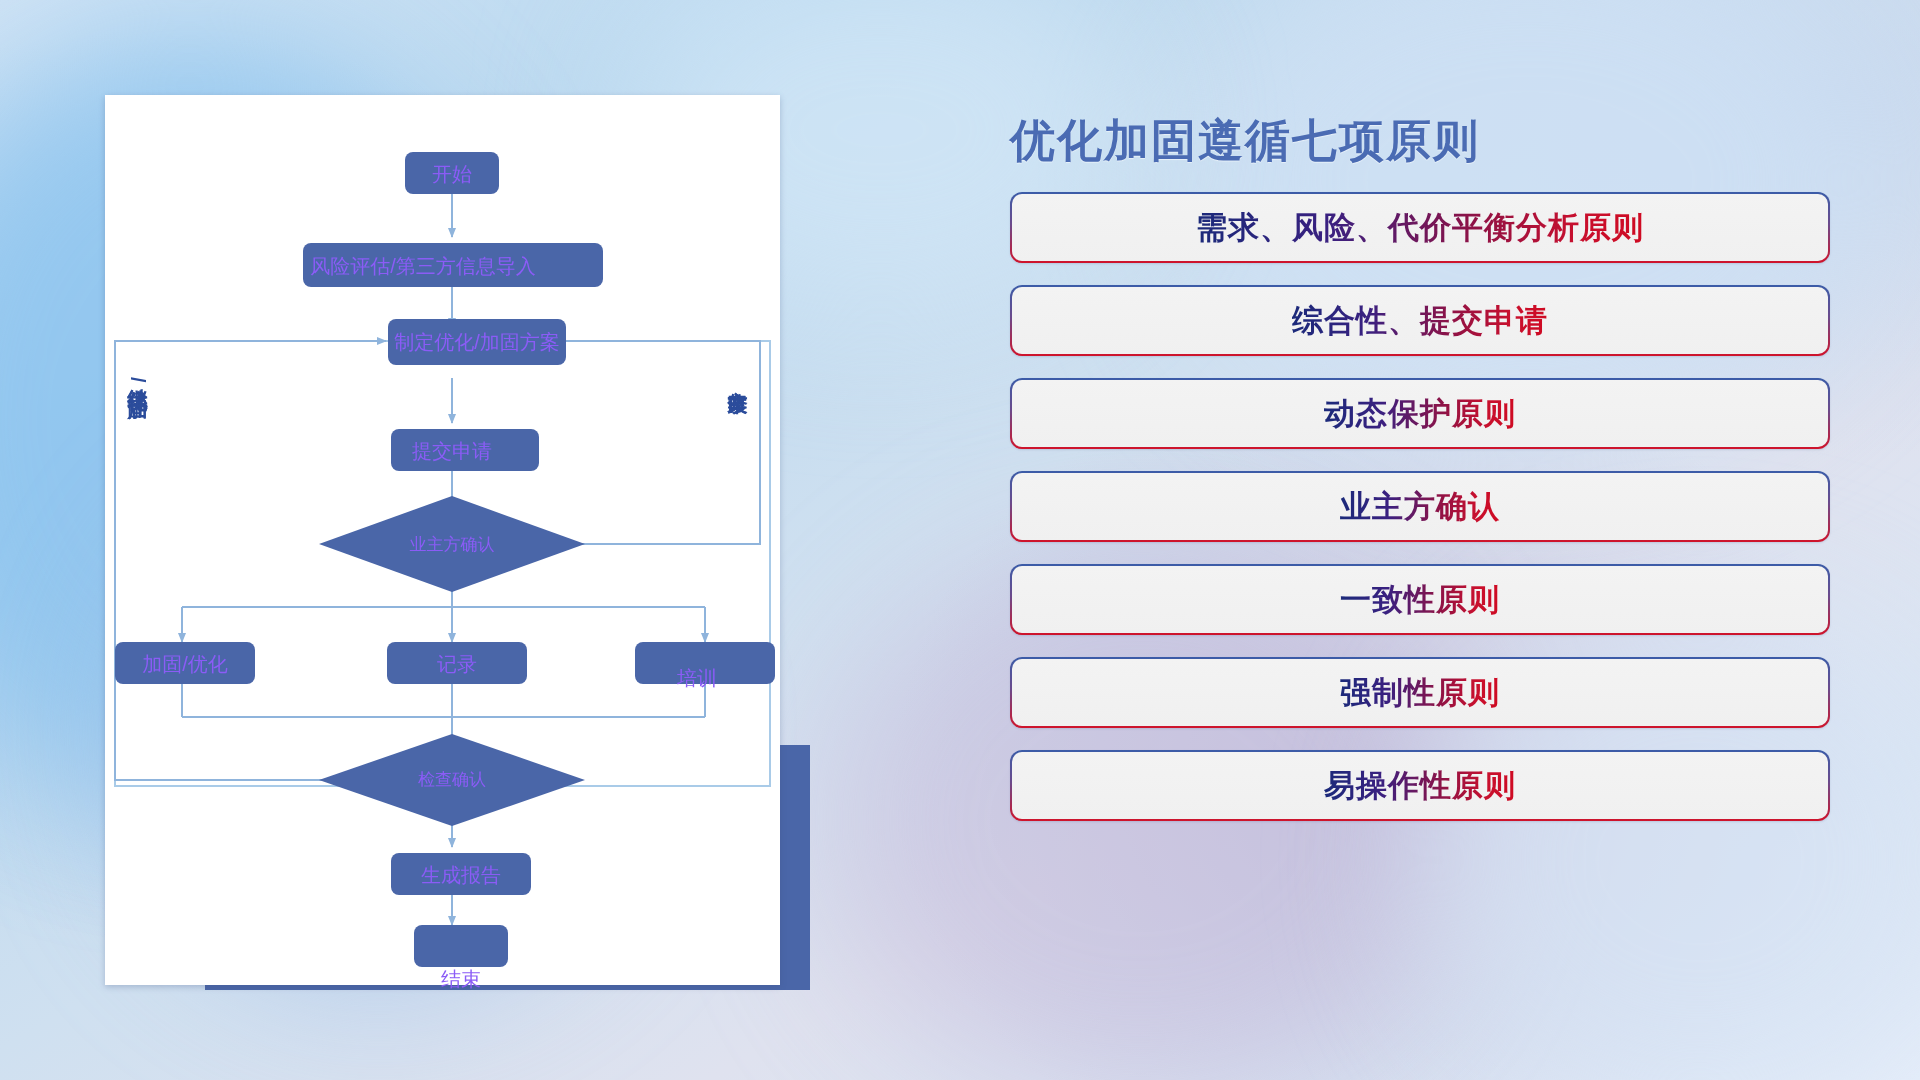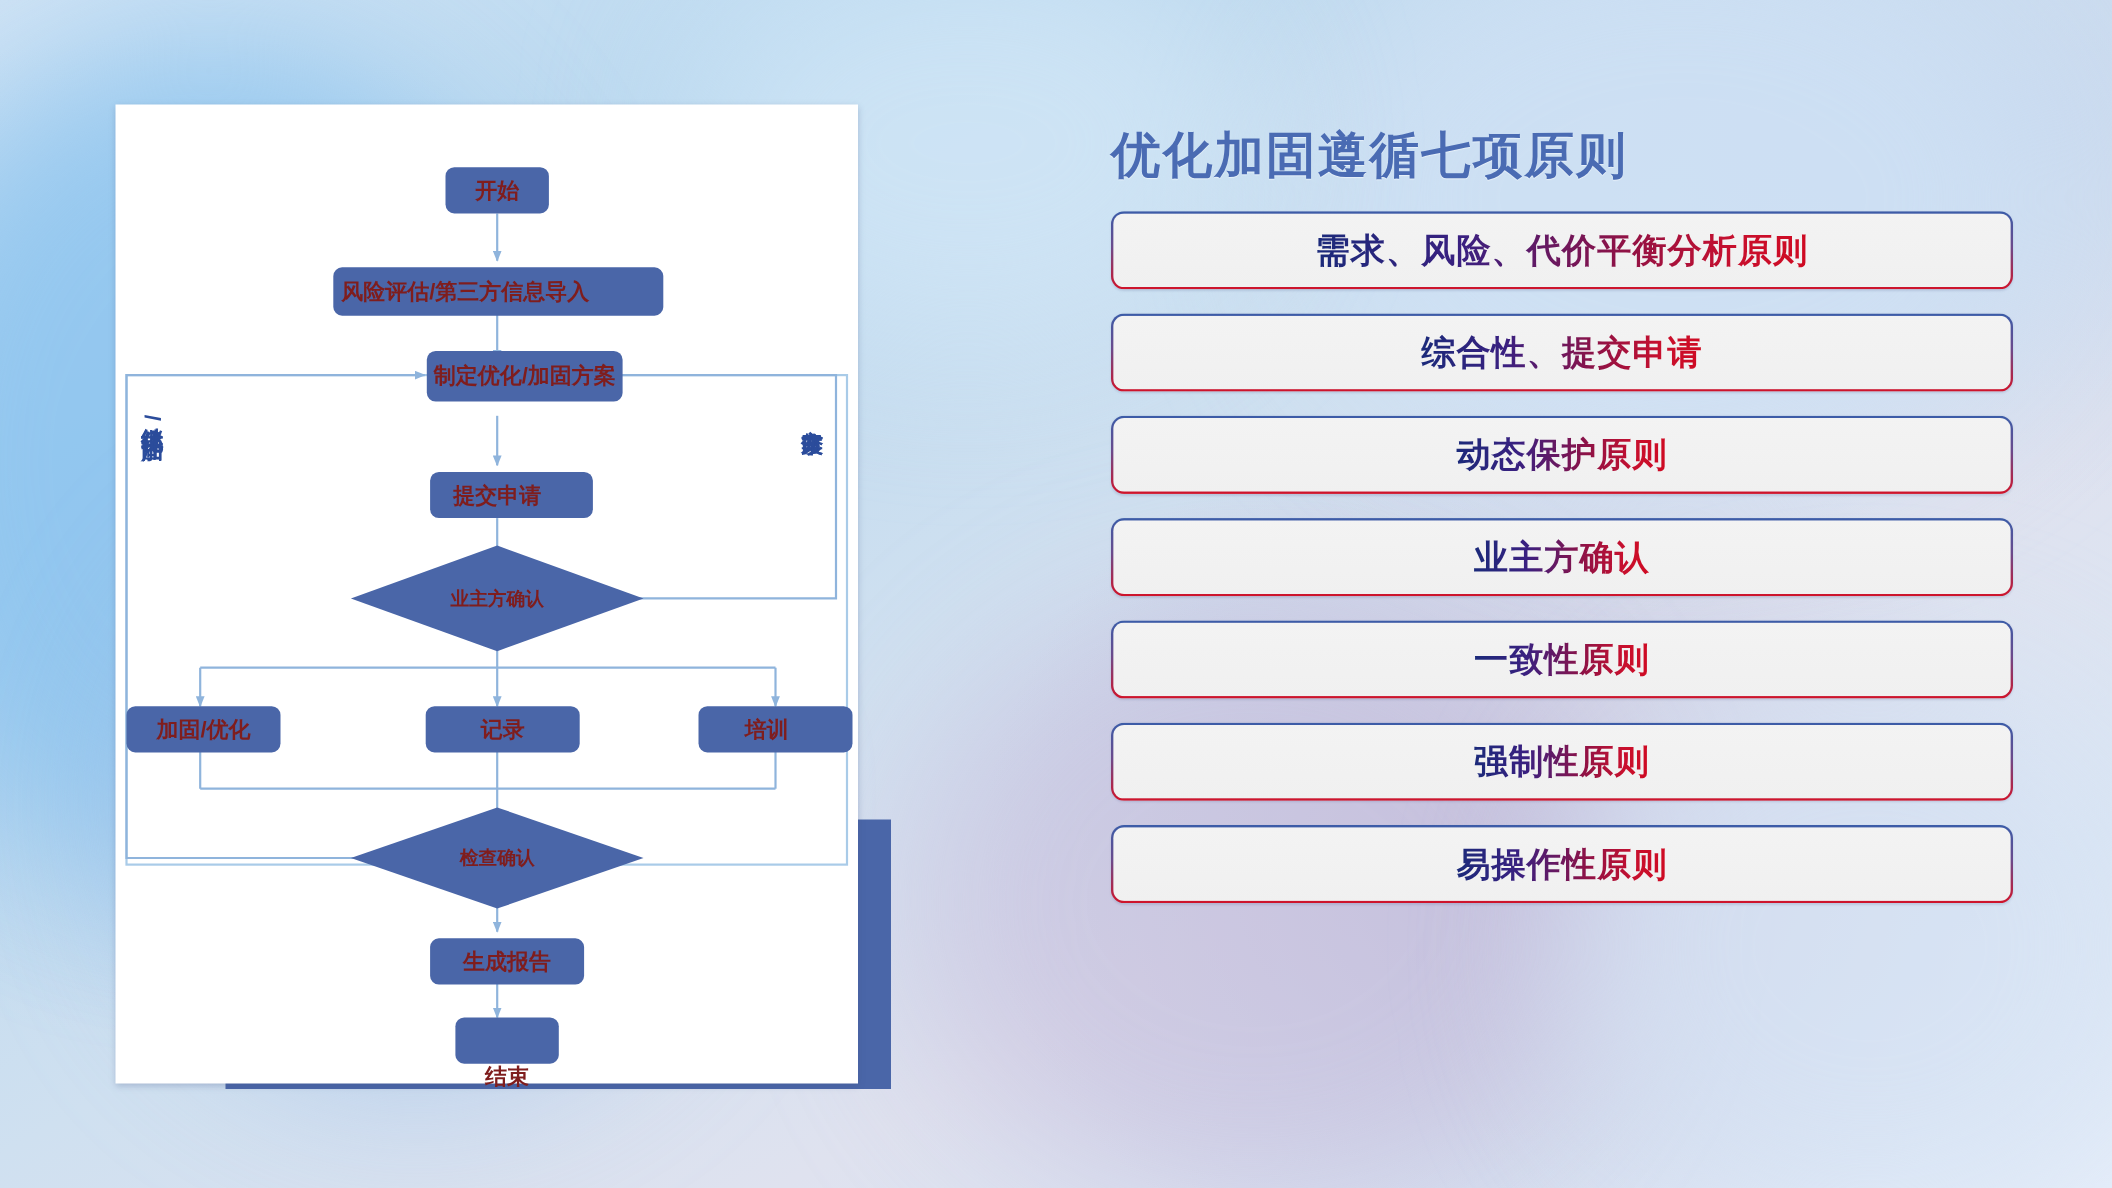--- a/index.html
+++ b/index.html
@@ -45,22 +45,22 @@
     width: 675px; height: 890px;
     background: #ffffff;
     box-shadow: 0 2px 6px rgba(60,80,130,0.28);
   }
 
   
   #flow-svg { position: absolute; left: 0; top: 0; width: 675px; height: 890px; }
 
   .node-label {
     position: absolute;
-    color: #7f1d1d;
-    font-weight: bold;
+    color: #8b5cf6;
+    font-weight: normal;
     text-align: center;
     white-space: nowrap;
     pointer-events: none;
     line-height: 1;
   }
   .loop-label {
     position: absolute;
     color: #2b4c9b;
     font-weight: bold;
     writing-mode: vertical-rl;
@@ -209,21 +209,21 @@
     <div class="node-label" style="left:283px; top:237px; width:178px; font-size:20px;text-align:center;">制定优化/加固方案</div>
 
     <div class="node-label" style="left:286px; top:346px; width:122px; font-size:20px;">提交申请</div>
 
     <div class="node-label" style="left:247px; top:441px; width:200px; font-size:17px;">业主方确认</div>
 
     <div class="node-label" style="left:10px; top:559px; width:140px; font-size:20px;">加固/优化</div>
 
     <div class="node-label" style="left:282px; top:559px; width:140px; font-size:20px;">记录</div>
 
-    <div class="node-label" style="left:530px; top:559px; width:124px; font-size:20px;">培训</div>
+    <div class="node-label" style="left:530px; top:573px; width:124px; font-size:20px;">培训</div>
 
     <div class="node-label" style="left:247px; top:676px; width:200px; font-size:17px;">检查确认</div>
 
     <div class="node-label" style="left:286px; top:770px; width:140px; font-size:20px;">生成报告</div>
 
     <div class="node-label" style="left:309px; top:842px; width:94px; font-size:20px;margin-top:32px;">结束</div>
 
     <div class="loop-label slashed" style="left:22px; top:278px; font-size:20px;">继续优化/加固</div>
 
     <div class="loop-label" style="left:622px; top:280px; font-size:20px;">方案修改</div>

